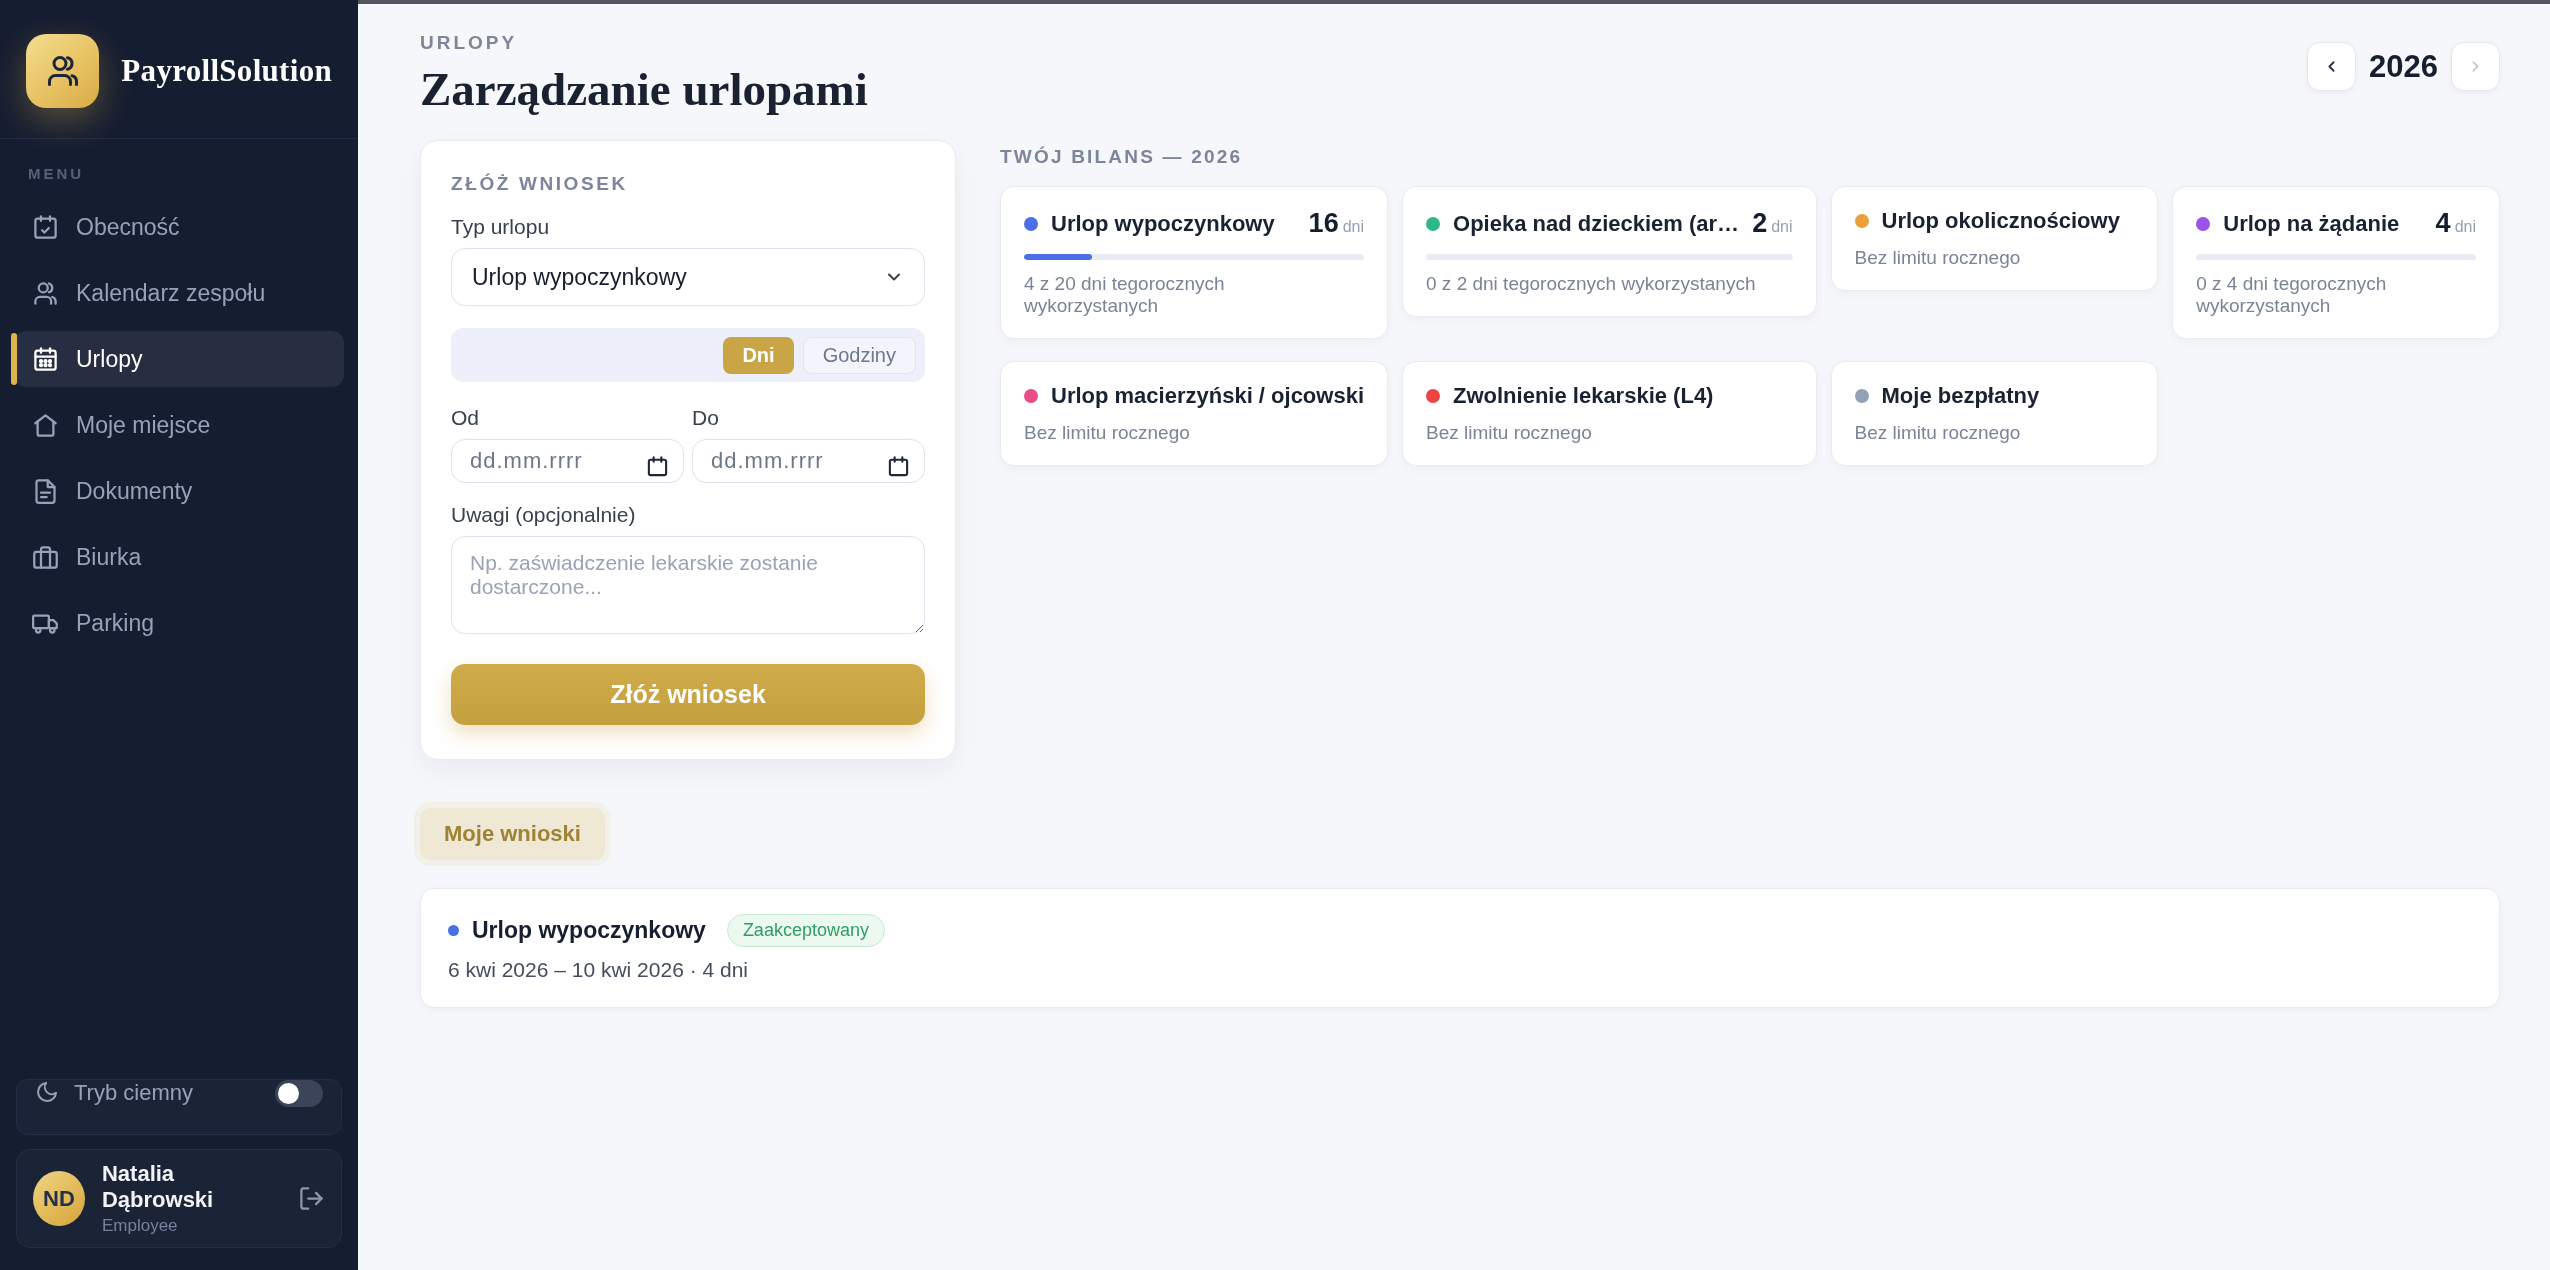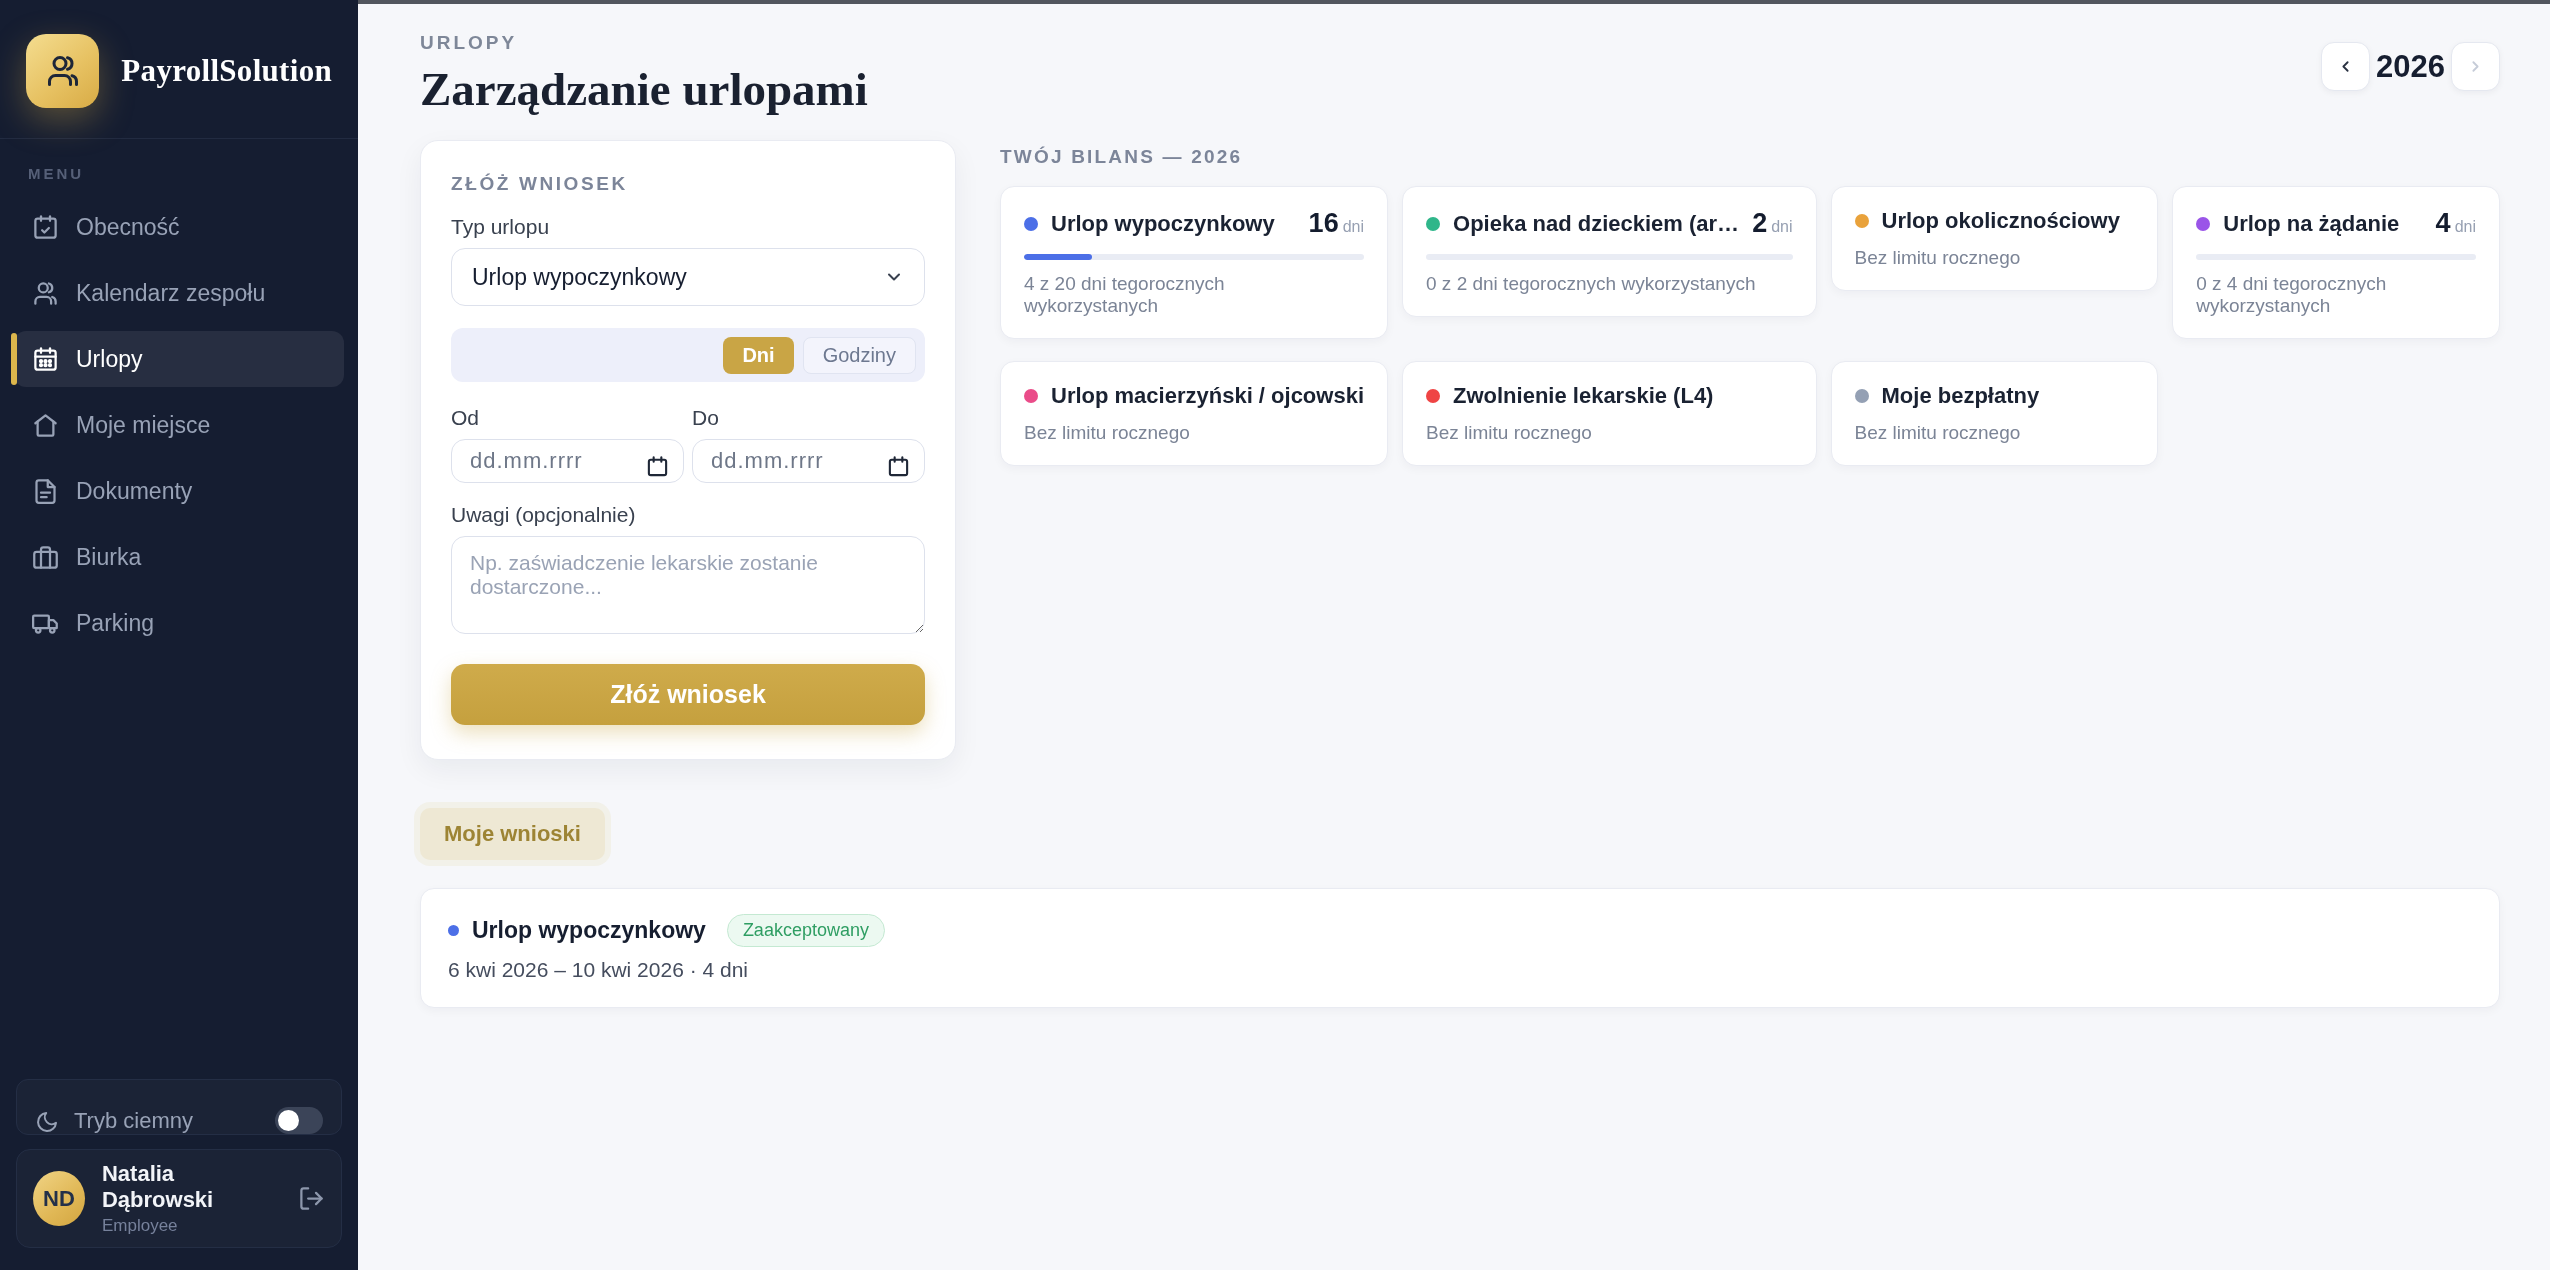--- a/index.html
+++ b/index.html
@@ -36,21 +36,21 @@
   }
   .nav-item svg { width: 27px; height: 27px; flex: 0 0 27px; }
   .nav-item.active { background: #272e41; color: #ffffff; }
   .nav-item.active::before {
     content: ""; position: absolute; left: -3px; top: 2px; bottom: 2px;
     width: 6px; border-radius: 6px; background: #dcb64c;
   }
   .sidebar-bottom { position: absolute; left: 16px; right: 16px; bottom: 22px; }
   .darkmode {
     height: 56px; border-radius: 12px; background: #1b2336; border: 1px solid #242e45;
-    display: flex; align-items: flex-end; gap: 15px; padding: 0 18px;
+    display: flex; align-items: flex-start; gap: 15px; padding: 0 18px;
     color: #98a2b6; font-size: 22px; cursor: pointer;
   }
   .darkmode svg { width: 24px; height: 24px; }
   .toggle { margin-left: auto; width: 48px; height: 27px; border-radius: 14px; background: #3b4458; position: relative; cursor: pointer; }
   .toggle-knob { position: absolute; left: 3px; top: 3px; width: 21px; height: 21px; border-radius: 50%; background: #ffffff; }
   .user-card {
     margin-top: 14px; border-radius: 14px; background: #1b2336; border: 1px solid #242e45;
     display: flex; align-items: center; gap: 17px; padding: 11px 16px; cursor: pointer;
   }
   .avatar {
@@ -62,21 +62,21 @@
   .user-name { font-size: 22px; font-weight: 600; color: #f2f4f8; }
   .user-role { font-size: 17px; color: #76819b; margin-top: 3px; }
   .logout { margin-left: auto; color: #8d97ac; }
   .logout svg { width: 27px; height: 27px; }
 
   
   .main { flex: 1; position: relative; border-top: 4px solid #52565e; padding: 0 50px 0 62px; }
   .topbar { display: flex; justify-content: space-between; align-items: flex-start; }
   .eyebrow { margin-top: 28px; font-size: 19px; font-weight: 700; letter-spacing: 3px; color: #7e8798; }
   .page-title { margin-top: 8px; font-family: "Liberation Serif", serif; font-size: 47px; font-weight: 600; color: #1a2130; }
-  .year-nav { margin-top: 38px; display: flex; align-items: center; gap: 6px; }
+  .year-nav { margin-top: 38px; display: flex; align-items: center; gap: 13px; }
   .year-btn {
     width: 49px; height: 49px; border-radius: 13px; background: #ffffff;
     border: 1px solid #e5e8f0; box-shadow: 0 2px 6px rgba(20,28,48,.05);
     display: flex; align-items: center; justify-content: center; cursor: pointer;
   }
   .year-btn svg { width: 17px; height: 17px; }
   .year-btn.prev { color: #2a3242; }
   .year-btn.next { color: #c6ccd8; }
   .year-value { font-size: 31px; font-weight: 700; color: #161e30; }
 

